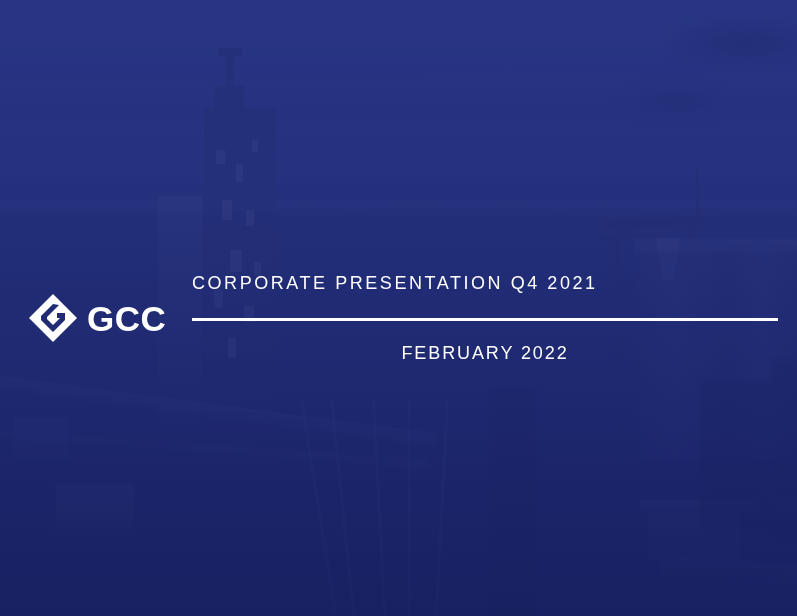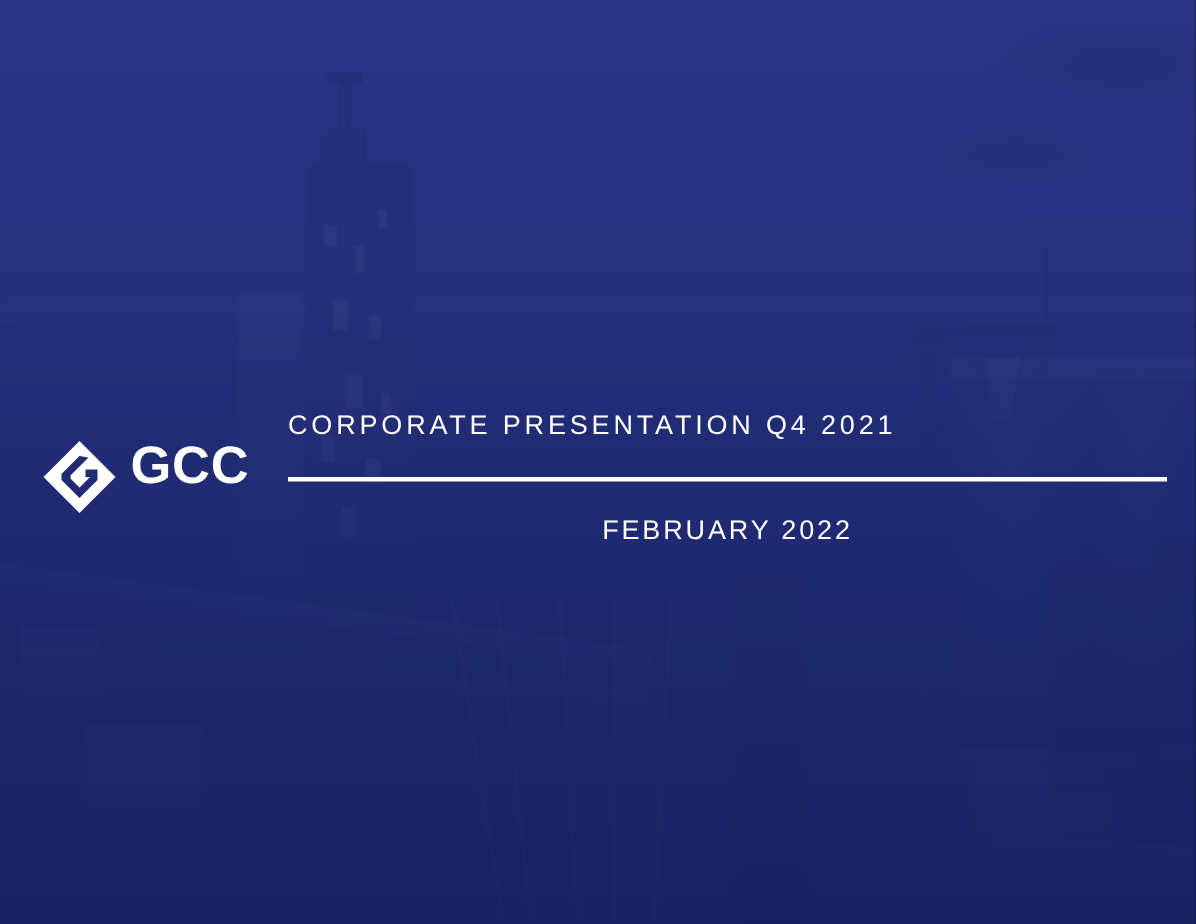--- a/index.html
+++ b/index.html
@@ -250,20 +250,21 @@
     position: absolute;
     inset: 0;
   }
 
   
   .logo-lockup {
     position: absolute;
     left: 28px;
     top: 293px;
     display: flex;
+    align-items: center;
     gap: 9px;
   }
   .logo-mark {
     width: 50px;
     height: 50px;
     display: block;
     flex: 0 0 auto;
   }
   .logo-word {
     color: #ffffff;

